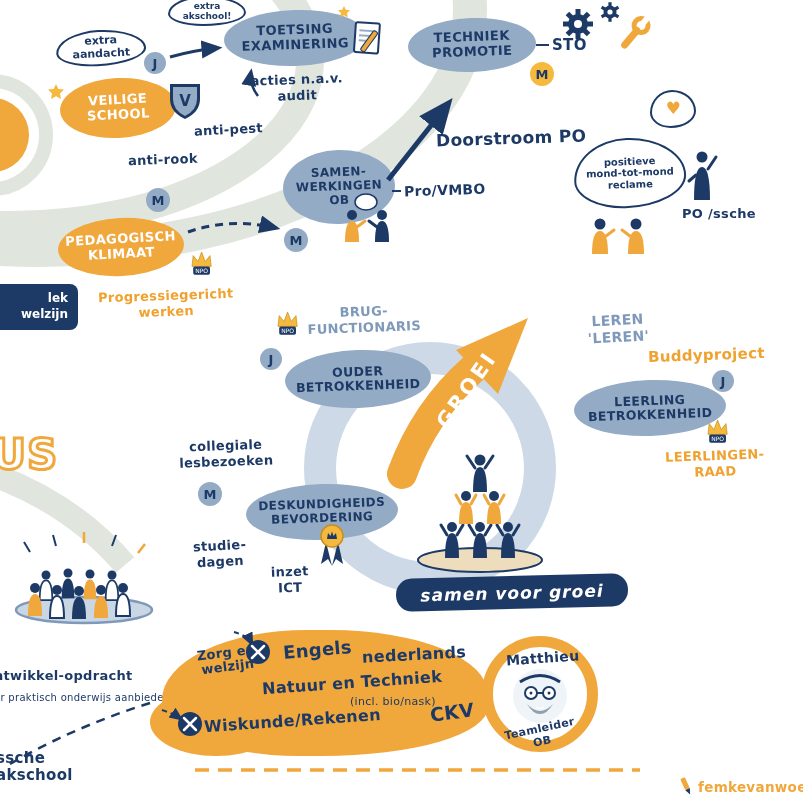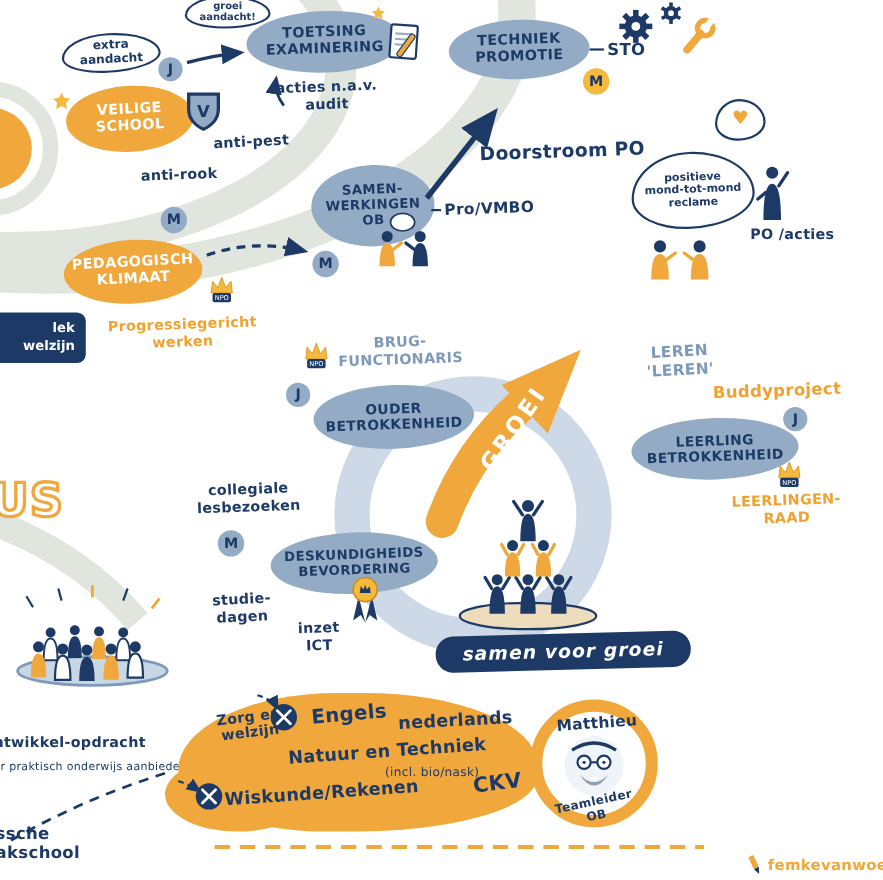--- a/index.html
+++ b/index.html
@@ -39,21 +39,21 @@
   <svg class="layer" width="803" height="800" viewBox="0 0 803 800" style="z-index:0">
     <ellipse cx="40" cy="10" rx="430" ry="240" fill="none" stroke="#e0e6dd" stroke-width="34"></ellipse>
     <ellipse cx="10" cy="60" rx="300" ry="165" fill="none" stroke="#e0e6dd" stroke-width="28"></ellipse>
     <path d="M -20,470 Q 70,500 125,565" fill="none" stroke="#e0e6dd" stroke-width="24"></path>
     <circle cx="-8" cy="135" r="54" fill="none" stroke="#e0e6dd" stroke-width="14"></circle>
     <circle cx="-8" cy="135" r="37" fill="#f0a73c"></circle>
     <circle cx="430" cy="468" r="110" fill="none" stroke="#cdd9e6" stroke-width="32"></circle>
   </svg>
 
   <div class="cloud" style="left:168px;top:-4px;width:78px;height:30px;font-size:9px">
-    <span>groei aandacht!</span>
+    <span>extra akschool!</span>
   </div>
   <div class="cloud" style="left:56px;top:30px;width:90px;height:36px;font-size:11px;transform:rotate(-3deg)">
     <span>extra aandacht</span>
   </div>
   <div class="cloud" style="left:574px;top:138px;width:112px;height:70px;font-size:10px;transform:rotate(-2deg)">
     <span>positieve</span>
     <span>mond-tot-mond</span>
     <span>reclame</span>
   </div>
   <div class="cloud" style="left:650px;top:90px;width:46px;height:38px;font-size:17px;color:#f0a73c">
@@ -119,21 +119,21 @@
   <div class="lbl center" style="left:242px;top:72px;width:110px;font-size:13px;transform:rotate(-2deg)">acties n.a.v. audit</div>
   <div class="lbl" style="left:552px;top:36px;font-size:15px">STO</div>
   <div class="lbl" style="left:194px;top:122px;font-size:13px;transform:rotate(-3deg)">anti-pest</div>
   <div class="lbl" style="left:128px;top:152px;font-size:13px;transform:rotate(-2deg)">anti-rook</div>
   <div class="lbl" style="left:436px;top:128px;font-size:17px;transform:rotate(-2deg)">Doorstroom PO</div>
   <div class="lbl" style="left:404px;top:182px;font-size:14px;transform:rotate(-2deg)">Pro/VMBO</div>
   <div class="lbl orange center" style="left:96px;top:288px;width:140px;font-size:13px;transform:rotate(-2deg)">
     <div>Progressiegericht</div>
     <div>werken</div>
   </div>
-  <div class="lbl" style="left:682px;top:206px;font-size:13px">PO /acties</div>
+  <div class="lbl" style="left:682px;top:206px;font-size:13px">PO /ssche</div>
   <div class="lbl steel center" style="left:298px;top:304px;width:132px;font-size:13px;transform:rotate(-2deg)">
     <div>BRUG-</div>
     <div>FUNCTIONARIS</div>
   </div>
   <div class="lbl steel center" style="left:572px;top:312px;width:92px;font-size:14px;transform:rotate(-3deg)">
     <div>LEREN</div>
     <div>'LEREN'</div>
   </div>
   <div class="lbl orange" style="left:648px;top:346px;font-size:15px;transform:rotate(-2deg)">Buddyproject</div>
   <div class="lbl orange center" style="left:650px;top:448px;width:130px;font-size:13px;transform:rotate(-2deg)">

